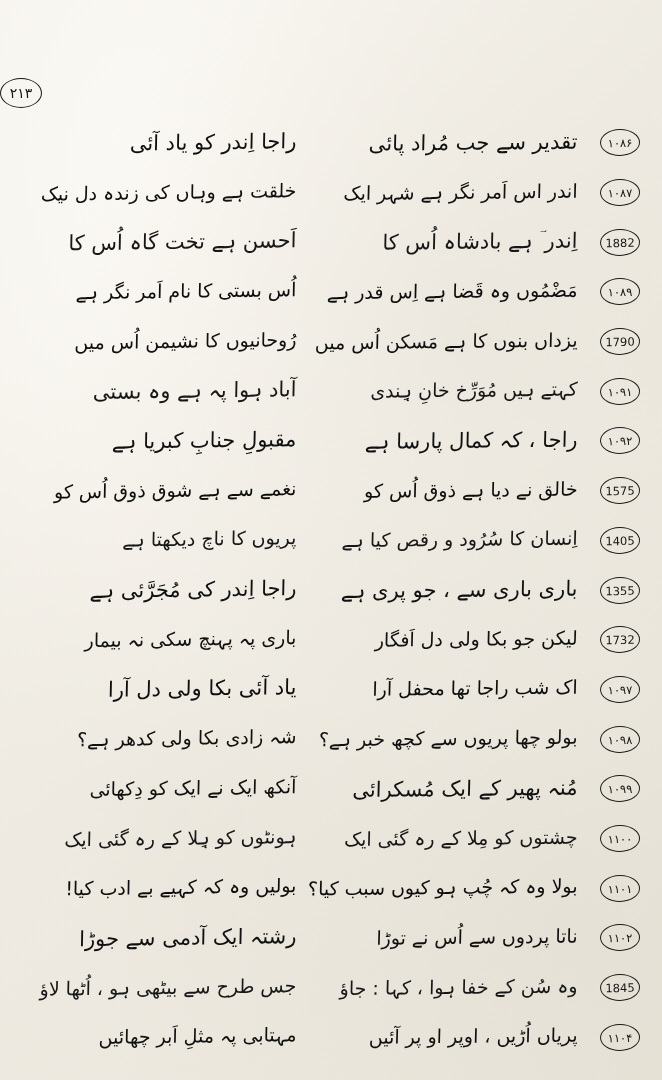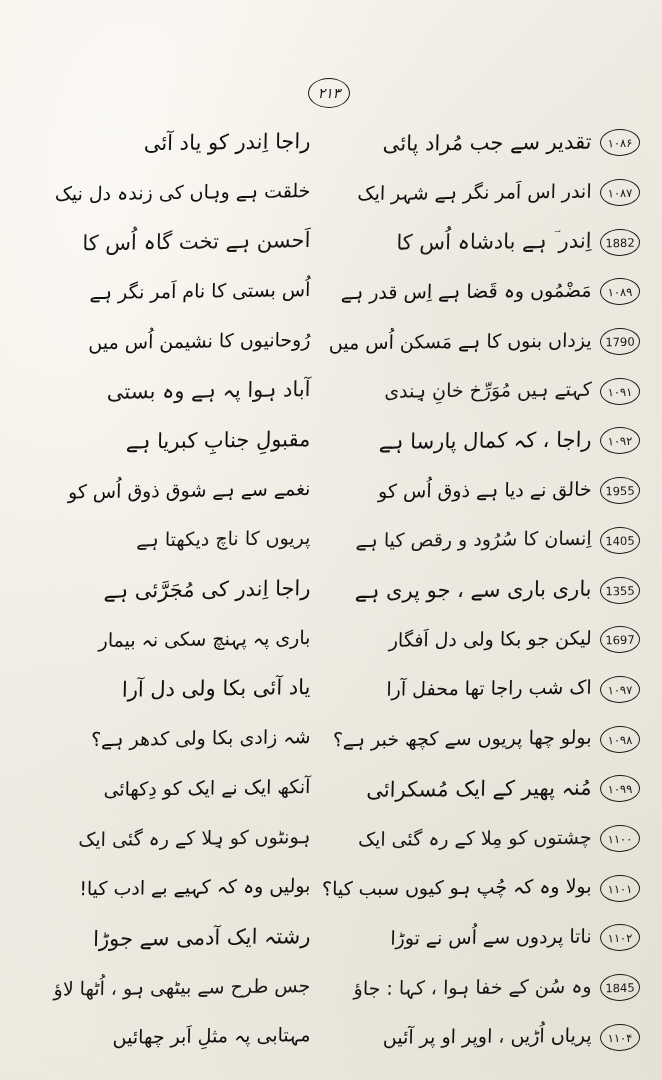--- a/index.html
+++ b/index.html
@@ -32,22 +32,21 @@
       radial-gradient(circle at 70% 30%, rgba(200,190,170,0.18) 0%, rgba(255,255,255,0) 45%),
       radial-gradient(circle at 25% 75%, rgba(205,195,175,0.16) 0%, rgba(255,255,255,0) 50%),
       radial-gradient(circle at 85% 85%, rgba(190,180,160,0.14) 0%, rgba(255,255,255,0) 45%);
   }
   .page-number-wrap {
     position: absolute;
     top: 78px;
     left: 0;
     right: 4px;
     display: flex;
-    justify-content: center;
-    font-style: italic;
+    justify-content: flex-start;
   }
   .page-number {
     border: 1.6px solid #1a1a1a;
     border-radius: 50%;
     width: 40px;
     height: 28px;
     display: flex;
     align-items: center;
     justify-content: center;
     font-size: 14px;
@@ -80,21 +79,21 @@
     display: flex;
     flex-direction: row;
     align-items: center;
     height: 62.8px;
     direction: rtl;
   }
   .verse-num {
     flex: 0 0 auto;
     width: 38px;
     height: 25px;
-    margin-left: 6px;
+    margin-left: 20px;
     border: 1.4px solid #1c1c1c;
     border-radius: 50%;
     display: flex;
     align-items: center;
     justify-content: center;
     font-size: 11.5px;
     color: #151515;
     transform: rotate(-1deg);
   }
   .verse-text {
@@ -216,33 +215,33 @@
       </div>
       <div class="verse-row">
         <div class="verse-num">۱۰۹۱</div>
         <div class="verse-text small">کہتے ہیں مُوَرِّخ خانِ ہِندی</div>
       </div>
       <div class="verse-row">
         <div class="verse-num">۱۰۹۲</div>
         <div class="verse-text">راجا ، کہ کمال پارسا ہے</div>
       </div>
       <div class="verse-row">
-        <div class="verse-num">1955</div>
+        <div class="verse-num">1575</div>
         <div class="verse-text small">خالق نے دیا ہے ذوق اُس کو</div>
       </div>
       <div class="verse-row">
         <div class="verse-num">1405</div>
         <div class="verse-text small">اِنسان کا سُرُود و رقص کیا ہے</div>
       </div>
       <div class="verse-row">
         <div class="verse-num">1355</div>
         <div class="verse-text">باری باری سے ، جو پری ہے</div>
       </div>
       <div class="verse-row">
-        <div class="verse-num">1697</div>
+        <div class="verse-num">1732</div>
         <div class="verse-text small">لیکن جو بکا ولی دل اَفگار</div>
       </div>
       <div class="verse-row">
         <div class="verse-num">۱۰۹۷</div>
         <div class="verse-text small">اک شب راجا تھا محفل آرا</div>
       </div>
       <div class="verse-row">
         <div class="verse-num">۱۰۹۸</div>
         <div class="verse-text small">بولو چھا پریوں سے کچھ خبر ہے؟</div>
       </div>

